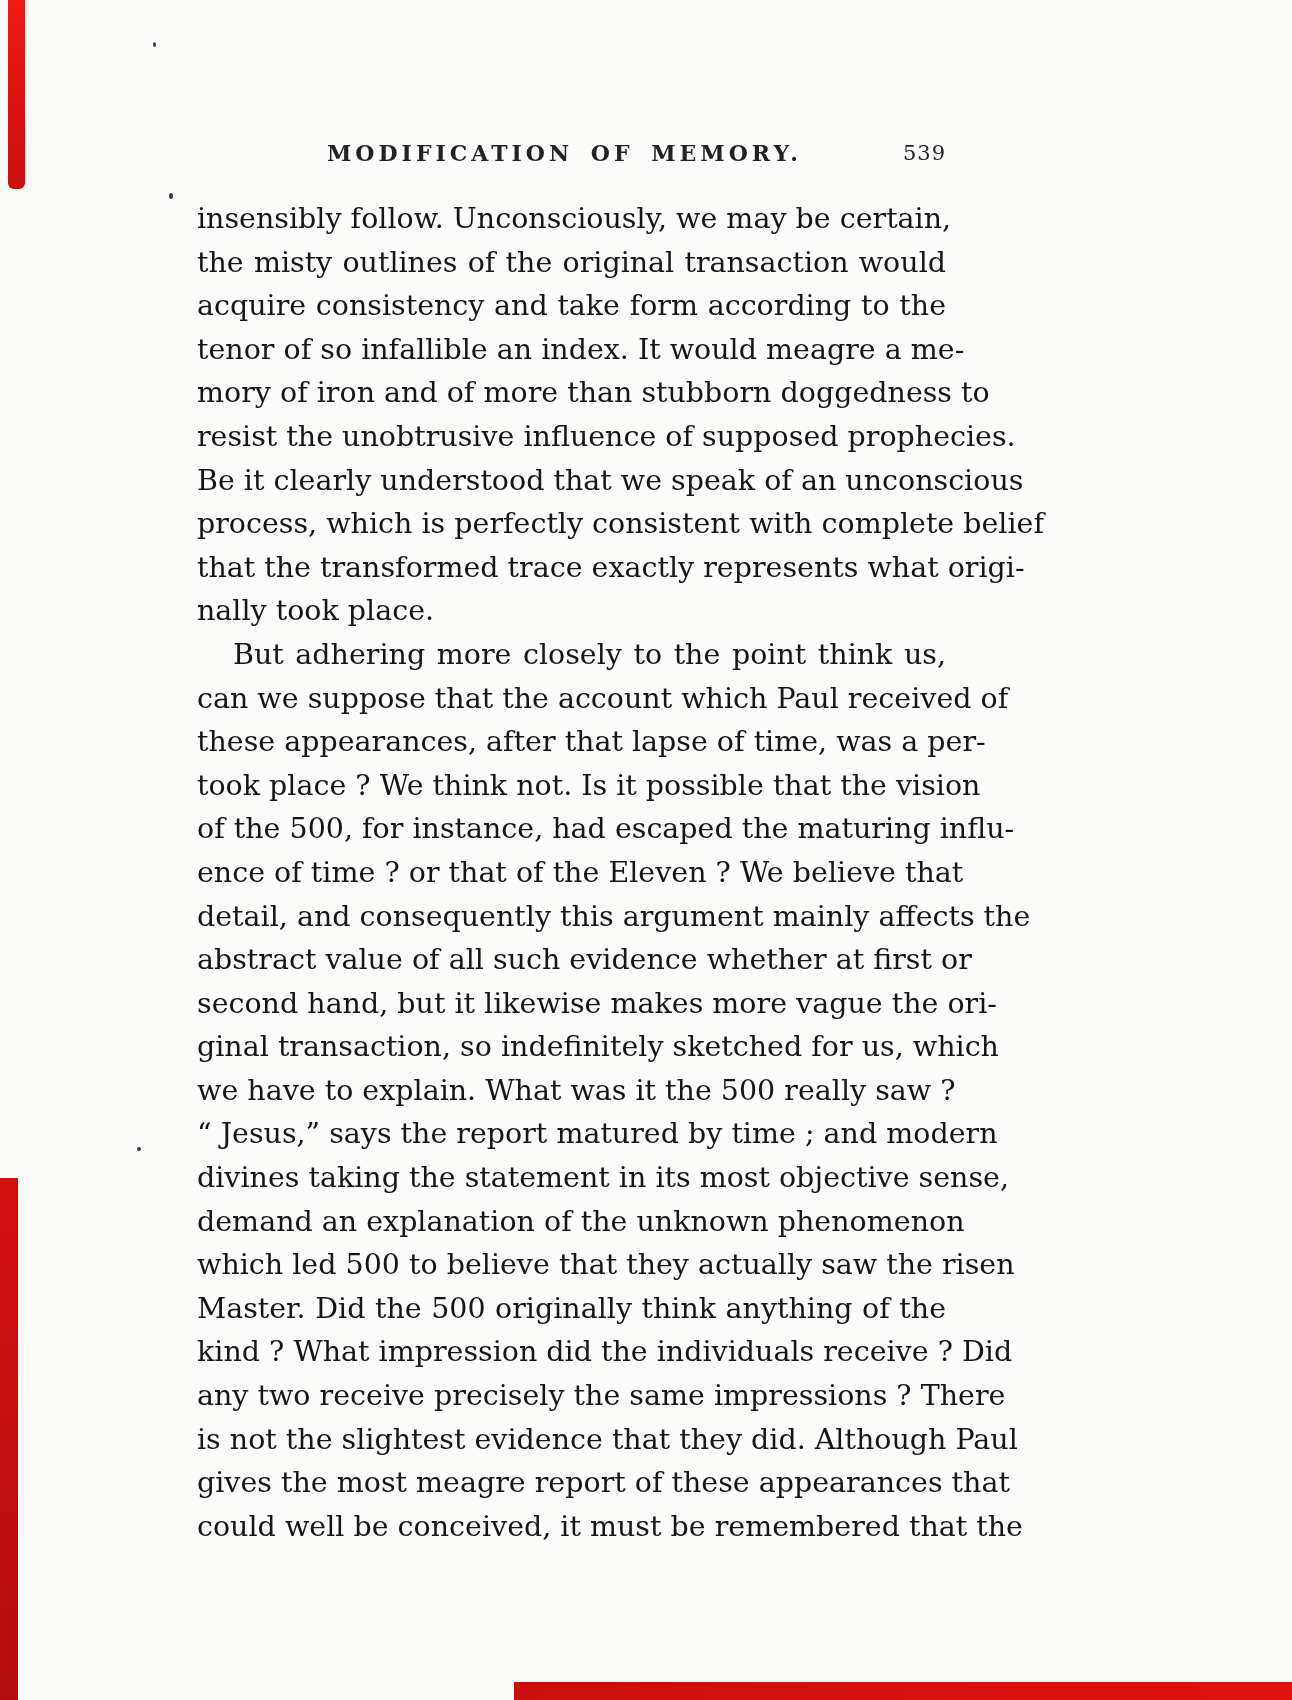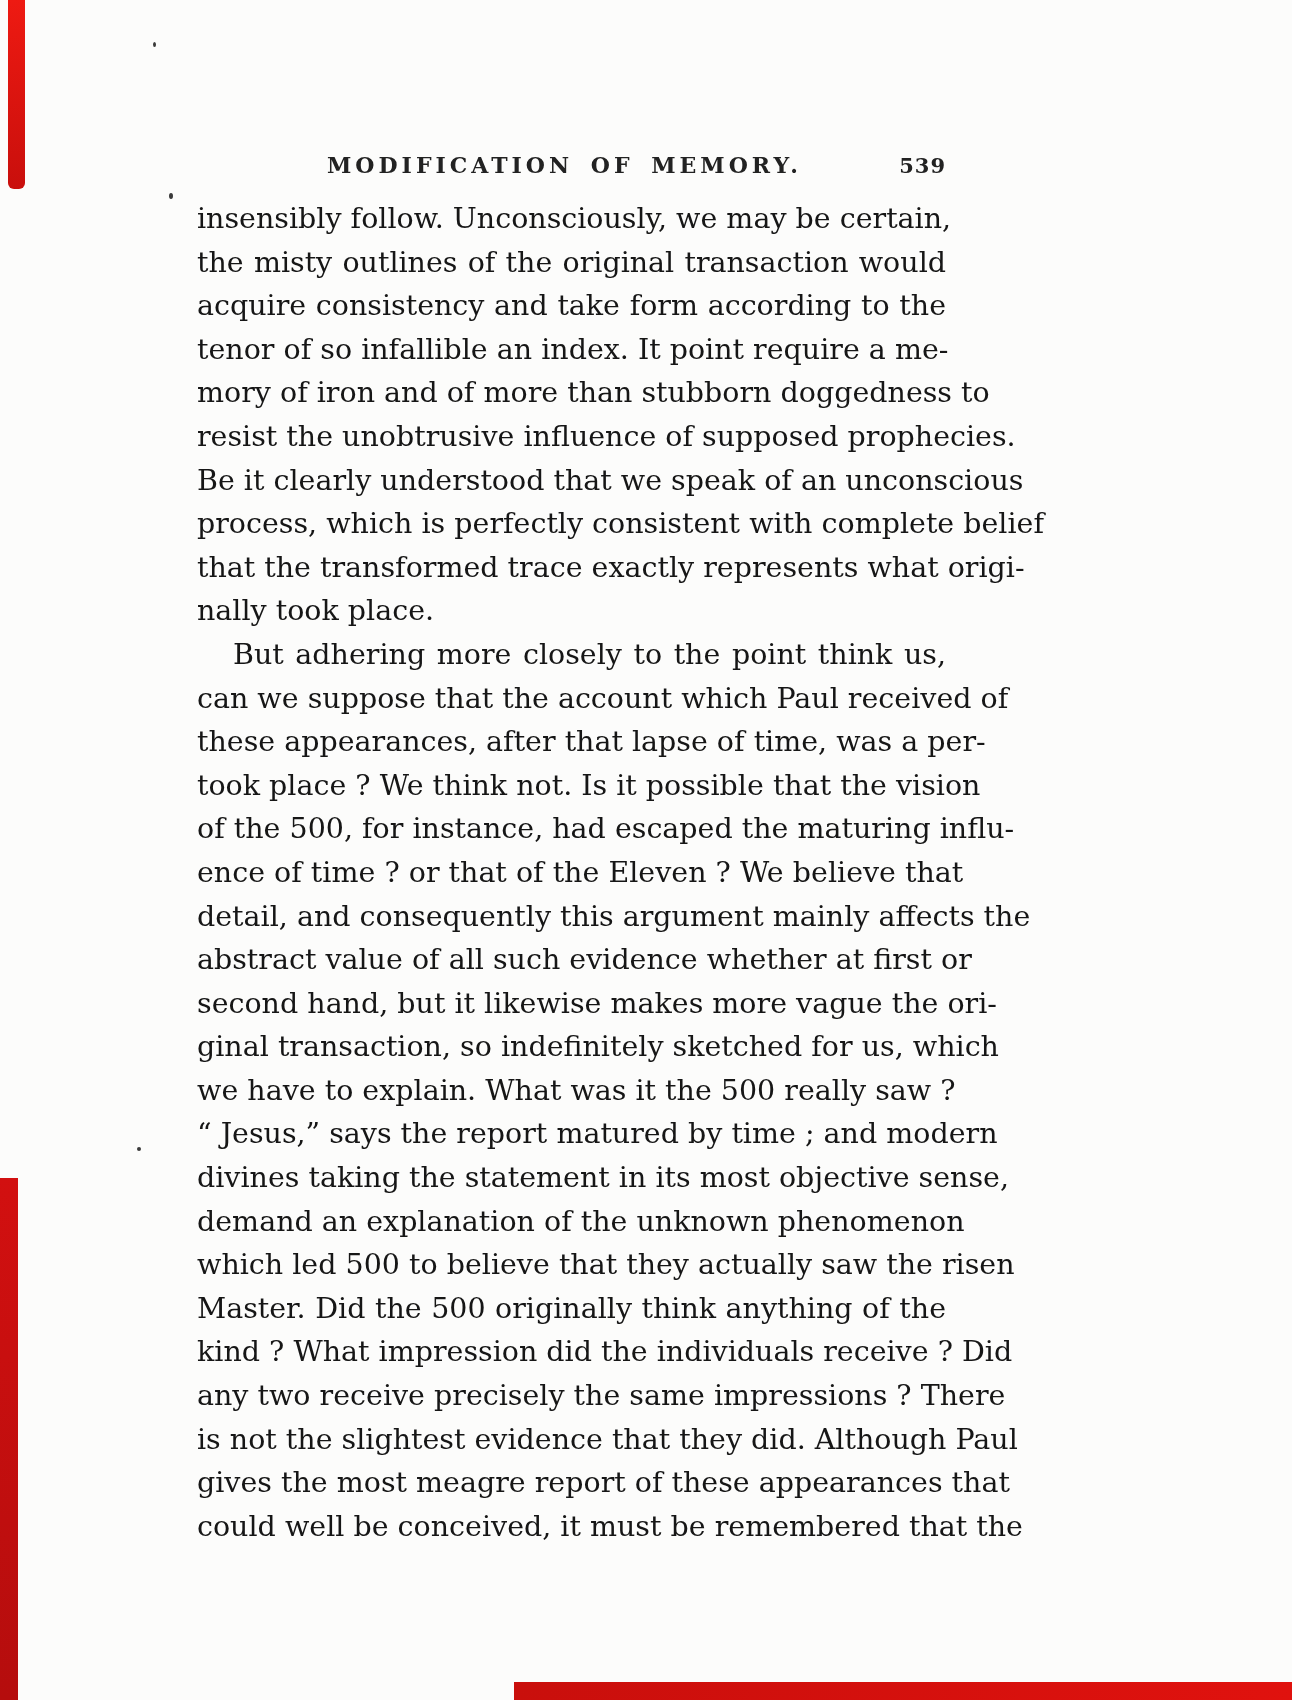--- a/index.html
+++ b/index.html
@@ -13,39 +13,39 @@
     height: 1700px;
     background: #fcfcfb;
     font-family: "DejaVu Serif", "Liberation Serif", serif;
     color: #1d1d1d;
     overflow: hidden;
   }
 
   
   .running-header {
     position: absolute;
-    top: 152px;
+    top: 140px;
     left: 183px;
     width: 763px;
     height: 32px;
   }
   .running-header .title {
     text-align: center;
     font-weight: bold;
     font-size: 22px;
     letter-spacing: 4px;
     word-spacing: 6px;
     color: #222;
   }
   .running-header .page-number {
     position: absolute;
     right: 0;
     top: 1px;
     font-size: 21px;
-    font-weight: bold;
+    font-weight: normal;
     letter-spacing: 1px;
     color: #222;
   }
 
   
   .page-body {
     position: absolute;
     top: 197px;
     left: 183px;
     width: 763px;
@@ -120,21 +120,21 @@
 
   <div class="running-header">
     <div class="title">MODIFICATION OF MEMORY.</div>
     <div class="page-number">539</div>
   </div>
 
   <div class="page-body">
     <div class="line">insensibly follow.  Unconsciously, we may be certain,</div>
     <div class="line">the misty outlines of the original transaction would</div>
     <div class="line">acquire consistency and take form according to the</div>
-    <div class="line">tenor of so infallible an index.  It point require a me-</div>
+    <div class="line">tenor of so infallible an index.  It would meagre a me-</div>
     <div class="line">mory of iron and of more than stubborn doggedness to</div>
     <div class="line">resist the unobtrusive influence of supposed prophecies.</div>
     <div class="line">Be it clearly understood that we speak of an unconscious</div>
     <div class="line">process, which is perfectly consistent with complete belief</div>
     <div class="line">that the transformed trace exactly represents what origi-</div>
     <div class="line no-justify">nally took place.</div>
     <div class="line indent">But adhering more closely to the point think us,</div>
     <div class="line">can we suppose that the account which Paul received of</div>
     <div class="line">these appearances, after that lapse of time, was a per-</div>
     <div class="line">took place ?  We think not.  Is it possible that the vision</div>

